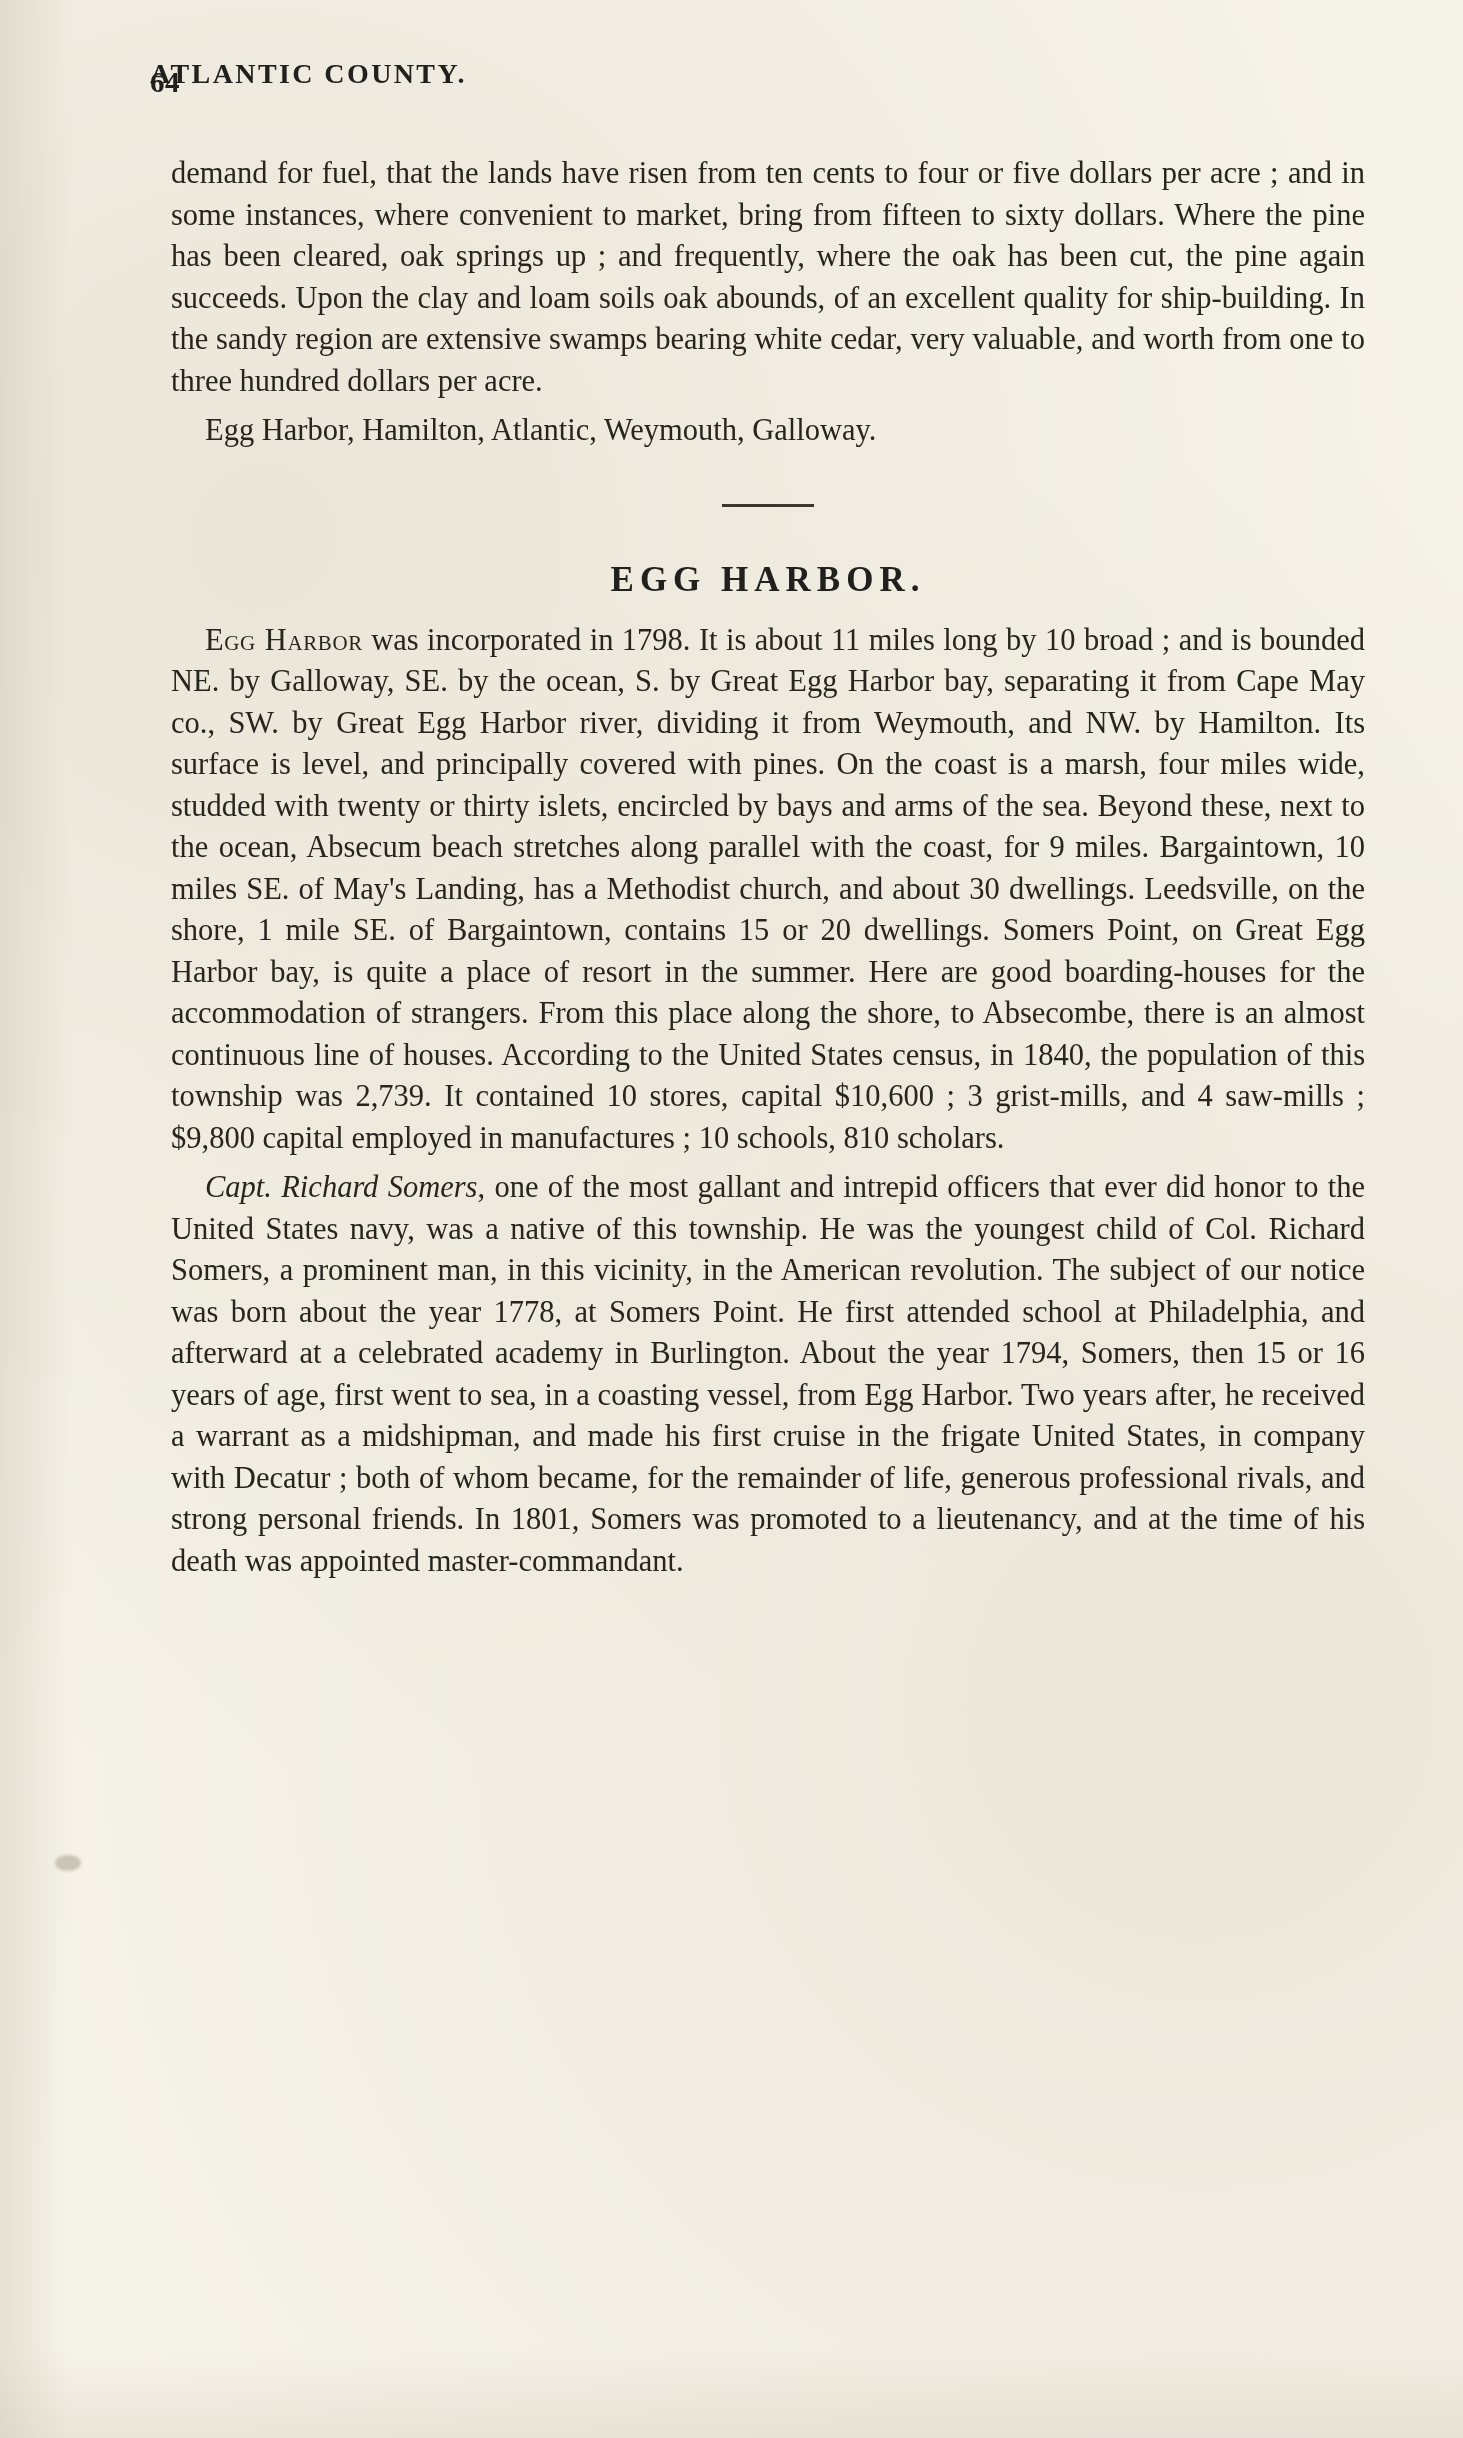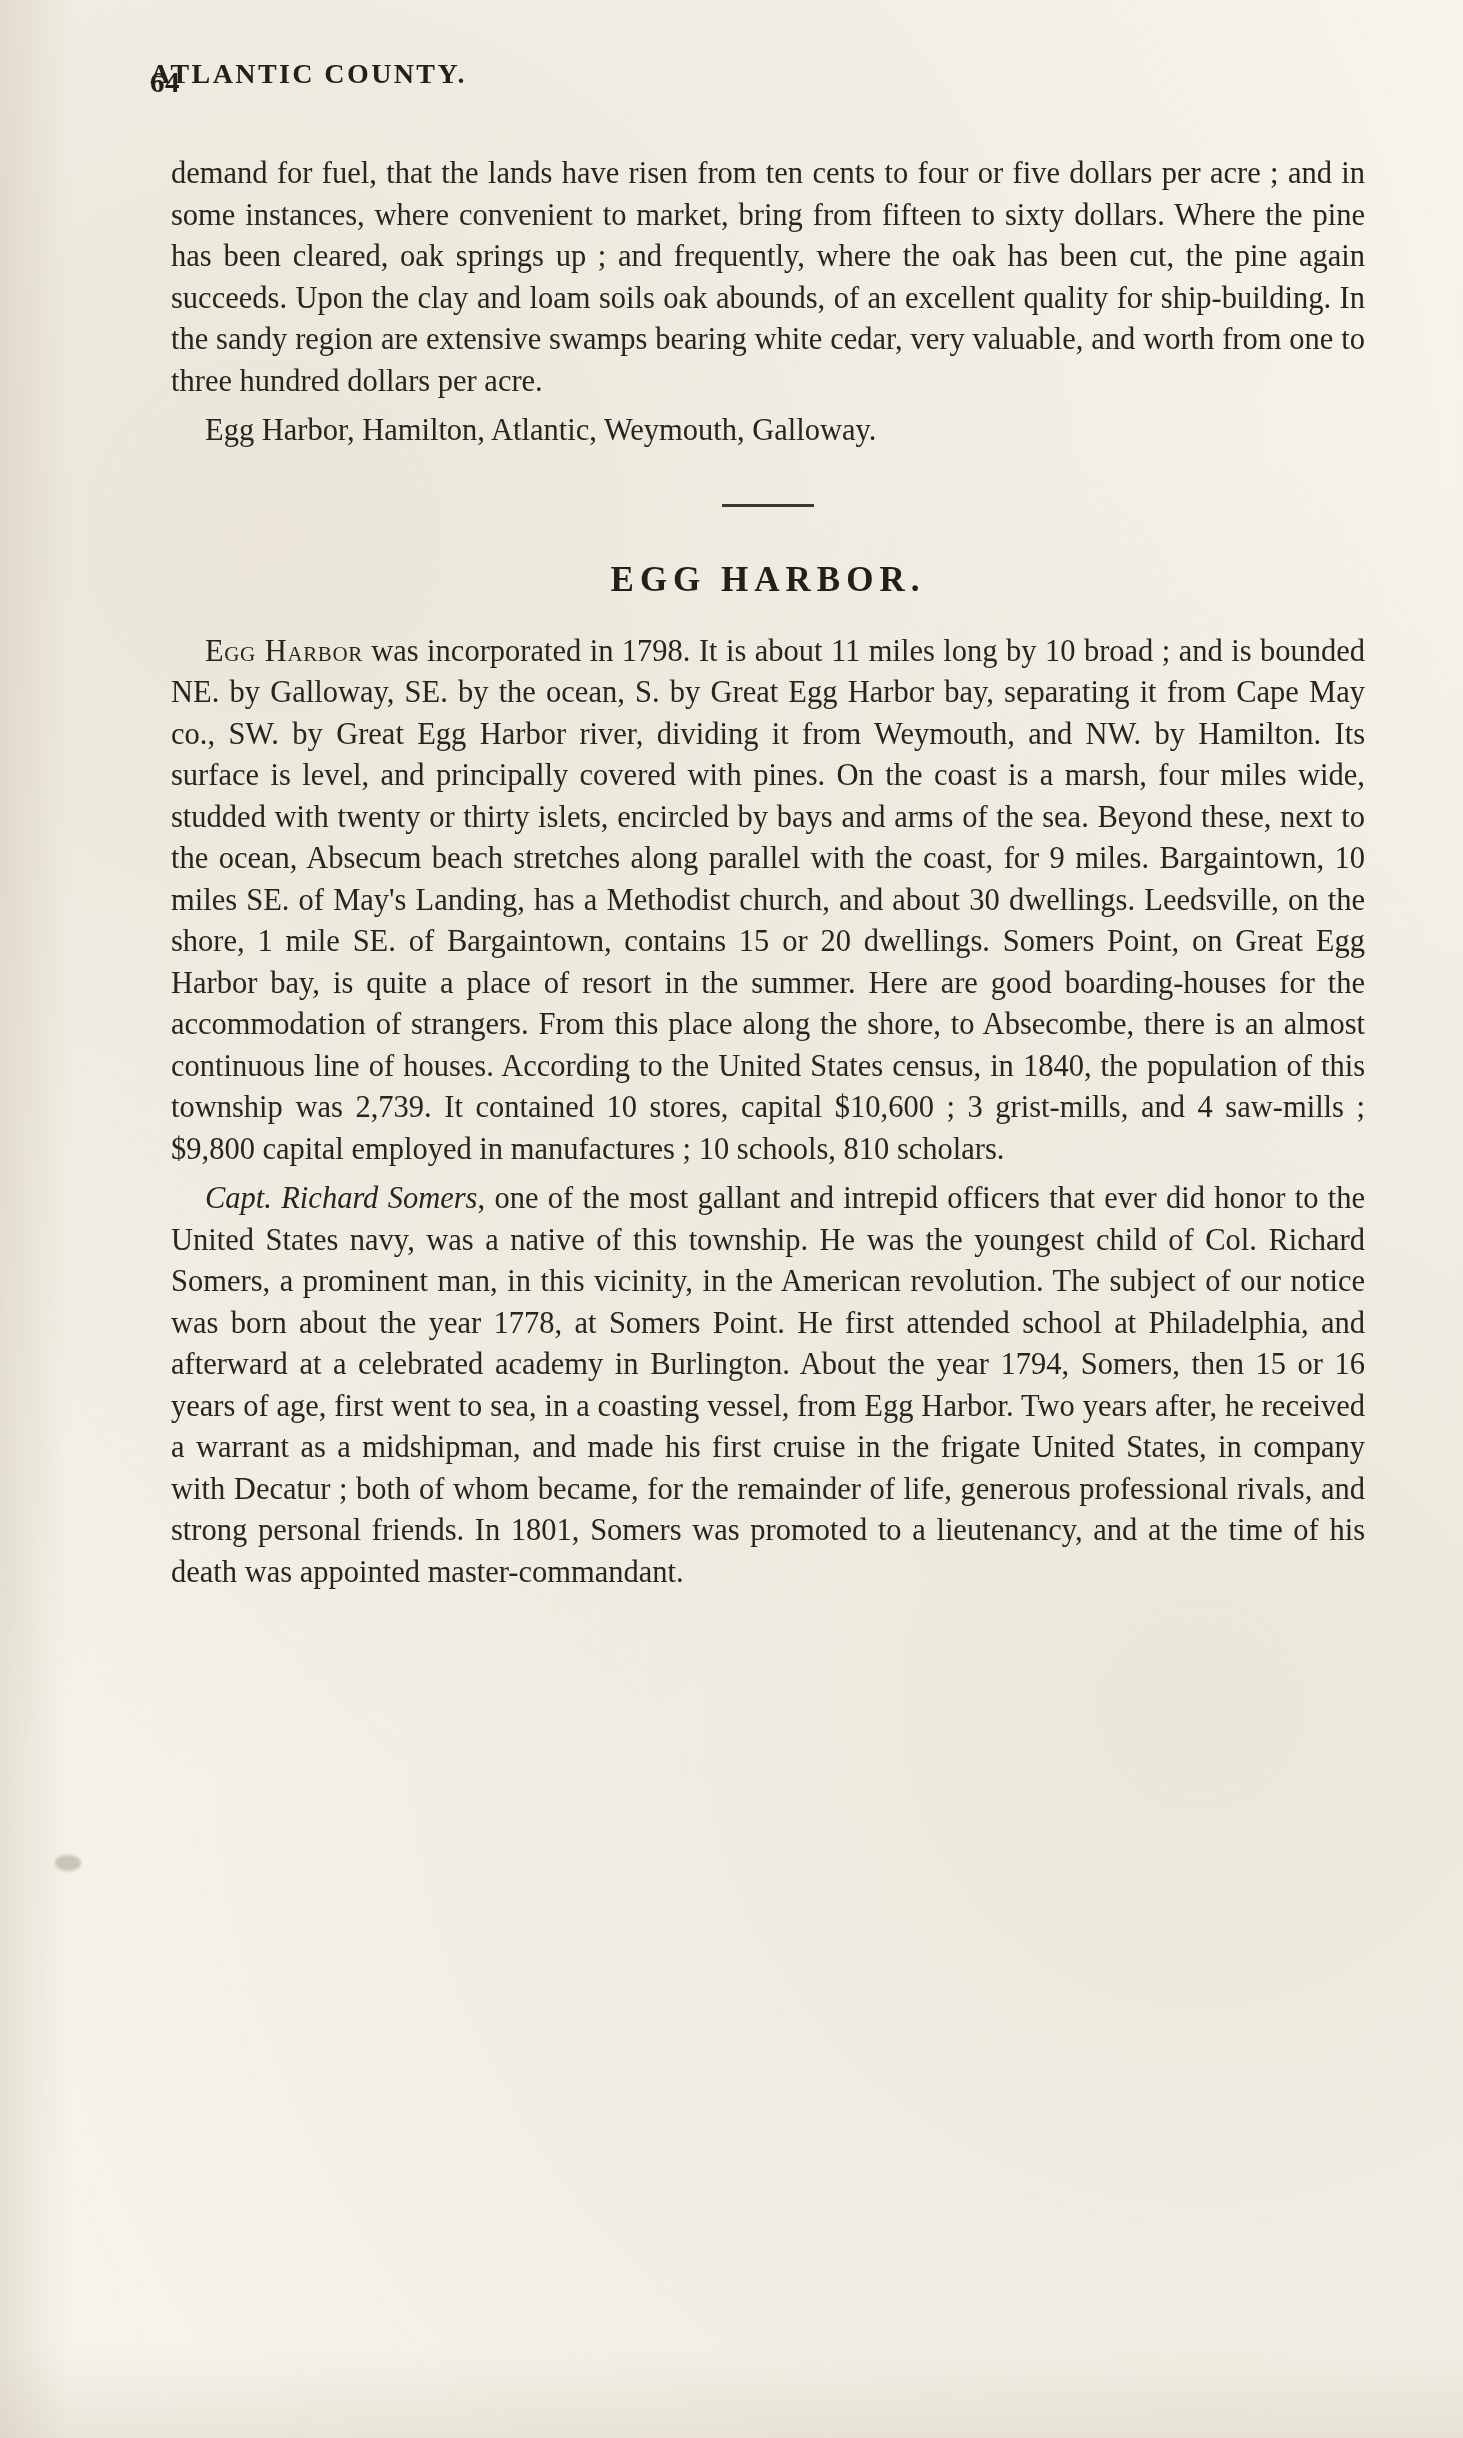--- a/index.html
+++ b/index.html
@@ -86,21 +86,21 @@
     transform: translateX(-50%);
     top: 30px;
     width: 92px;
     height: 3px;
     background: #3a382f;
   }
   .section-title {
     text-align: center;
     font-size: 35px;
     letter-spacing: 6px;
-    margin: 22px 0 31px 0;
+    margin: 22px 0 20px 0;
     color: #20201d;
   }
   .sc {
     font-variant: small-caps;
     letter-spacing: 0.6px;
   }
   .ital {
     font-style: italic;
   }
   .smudge1 {

